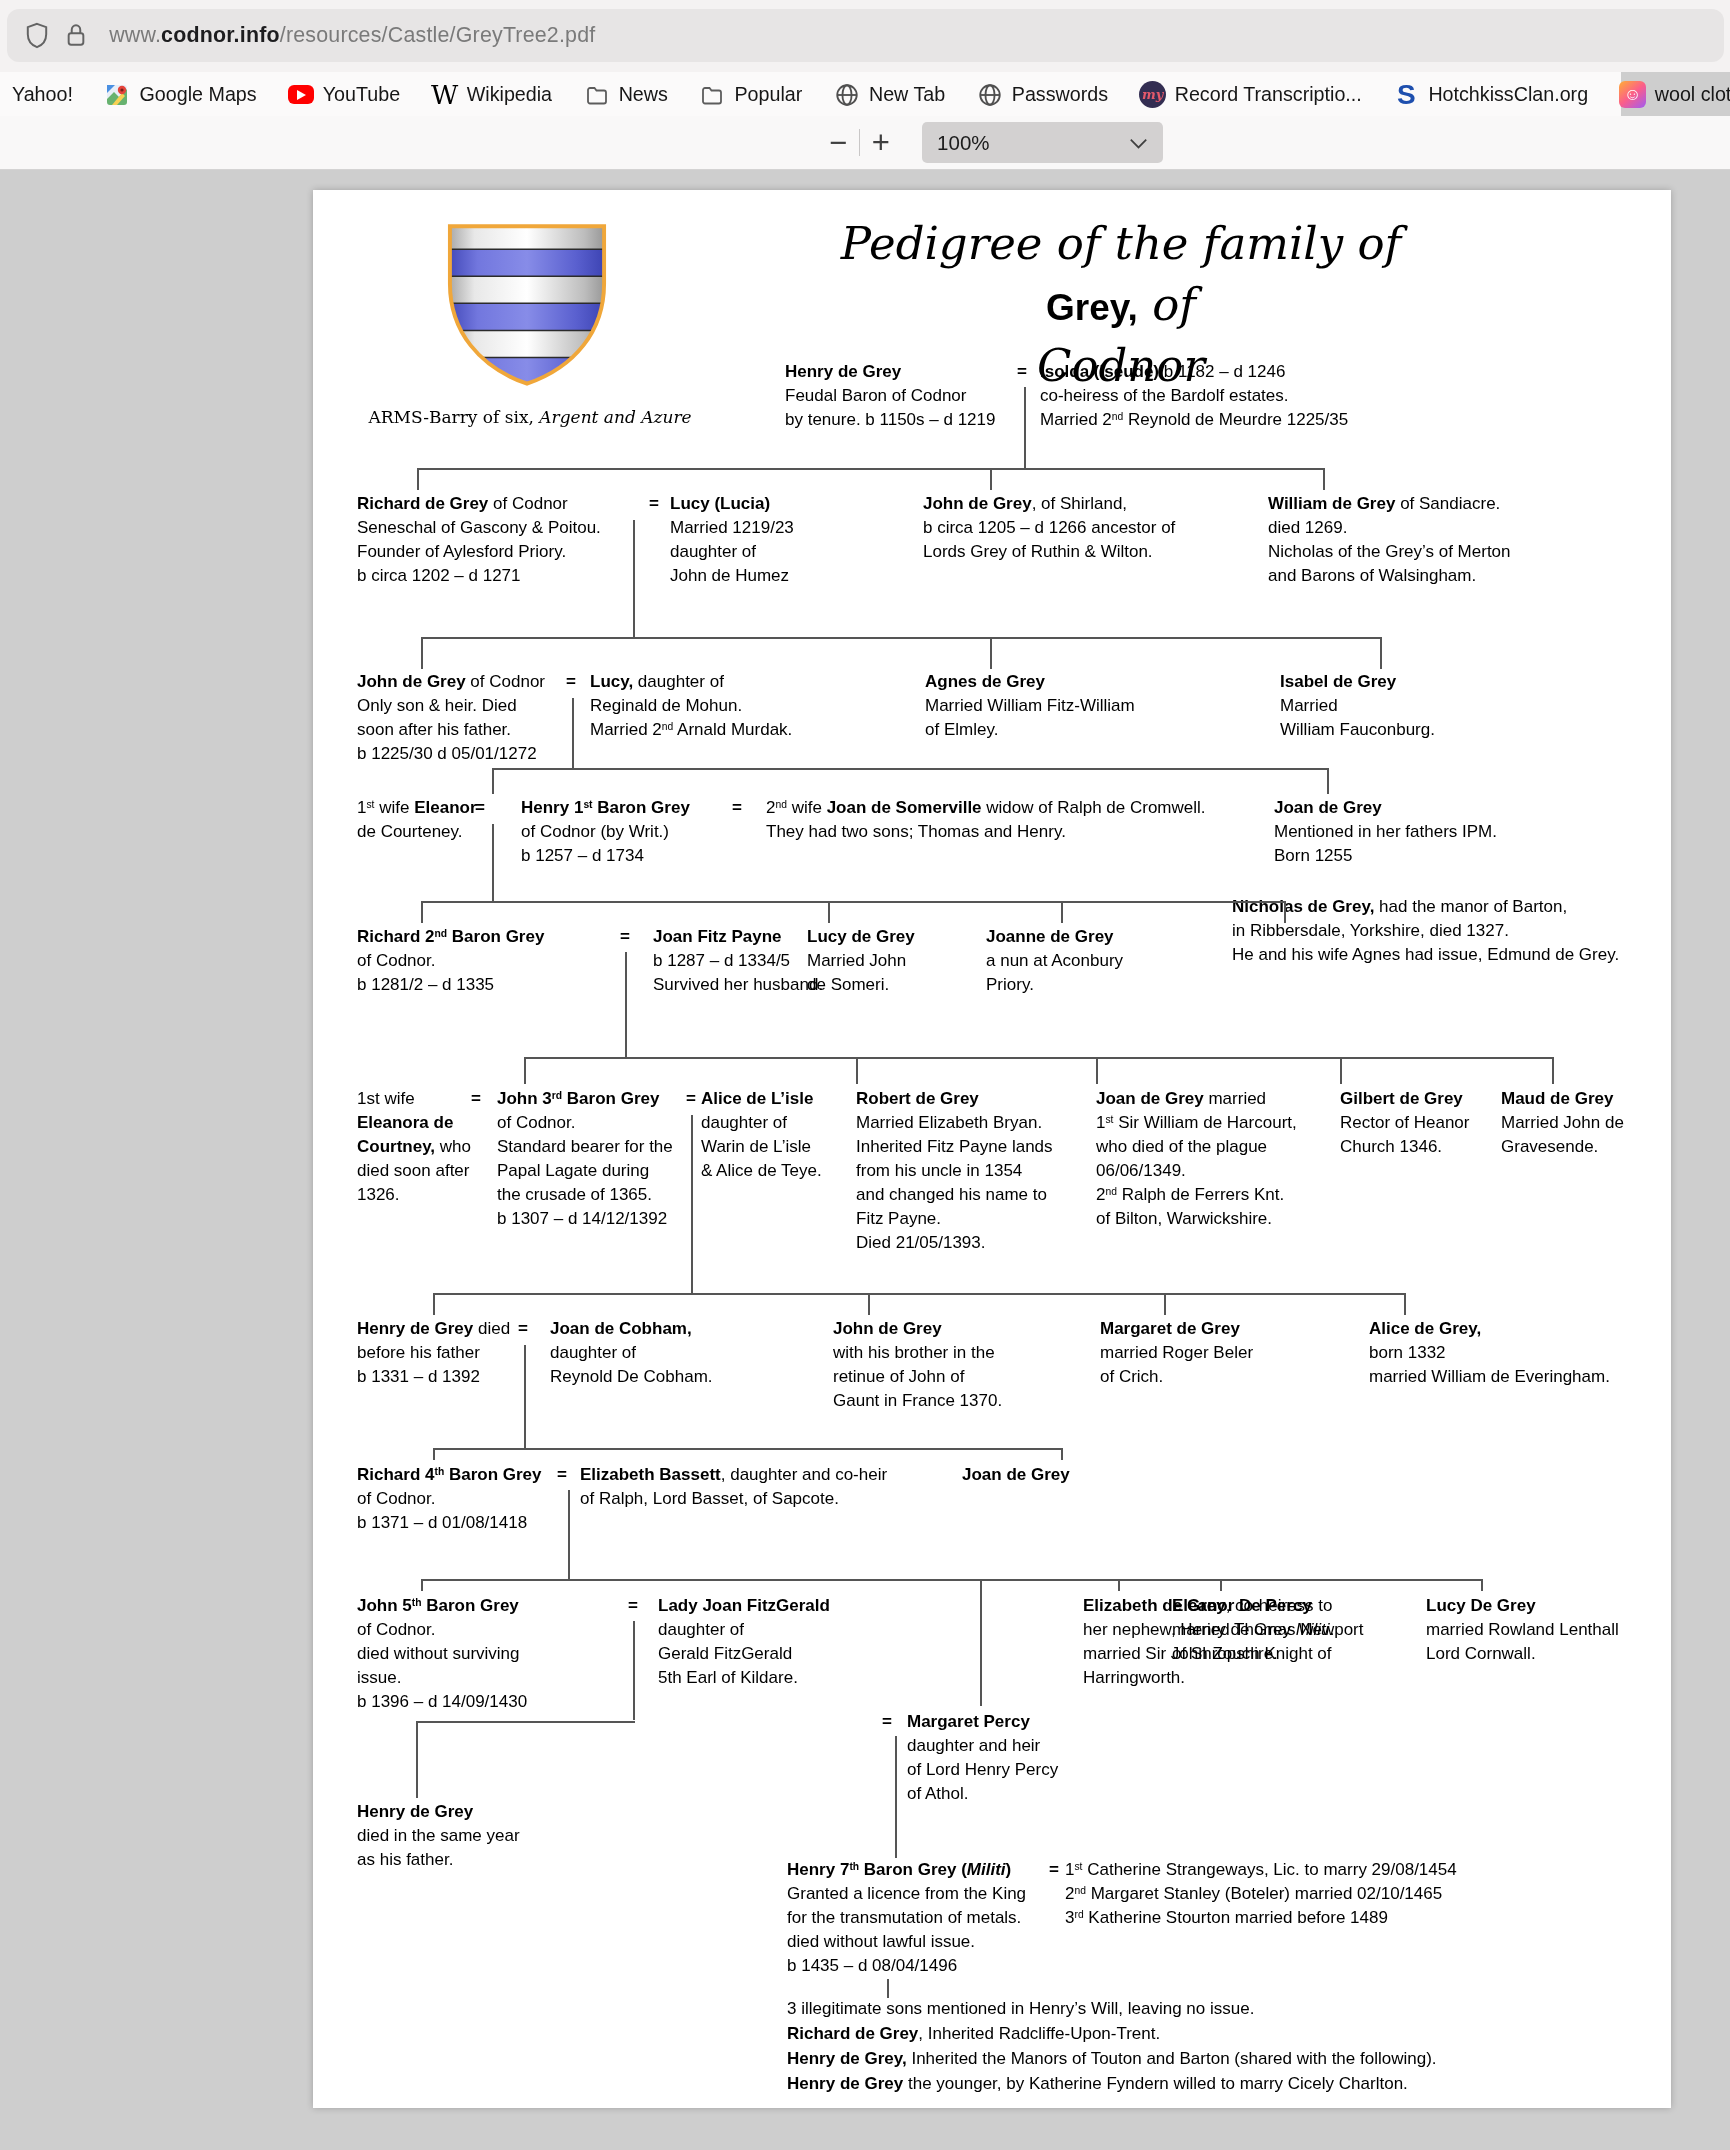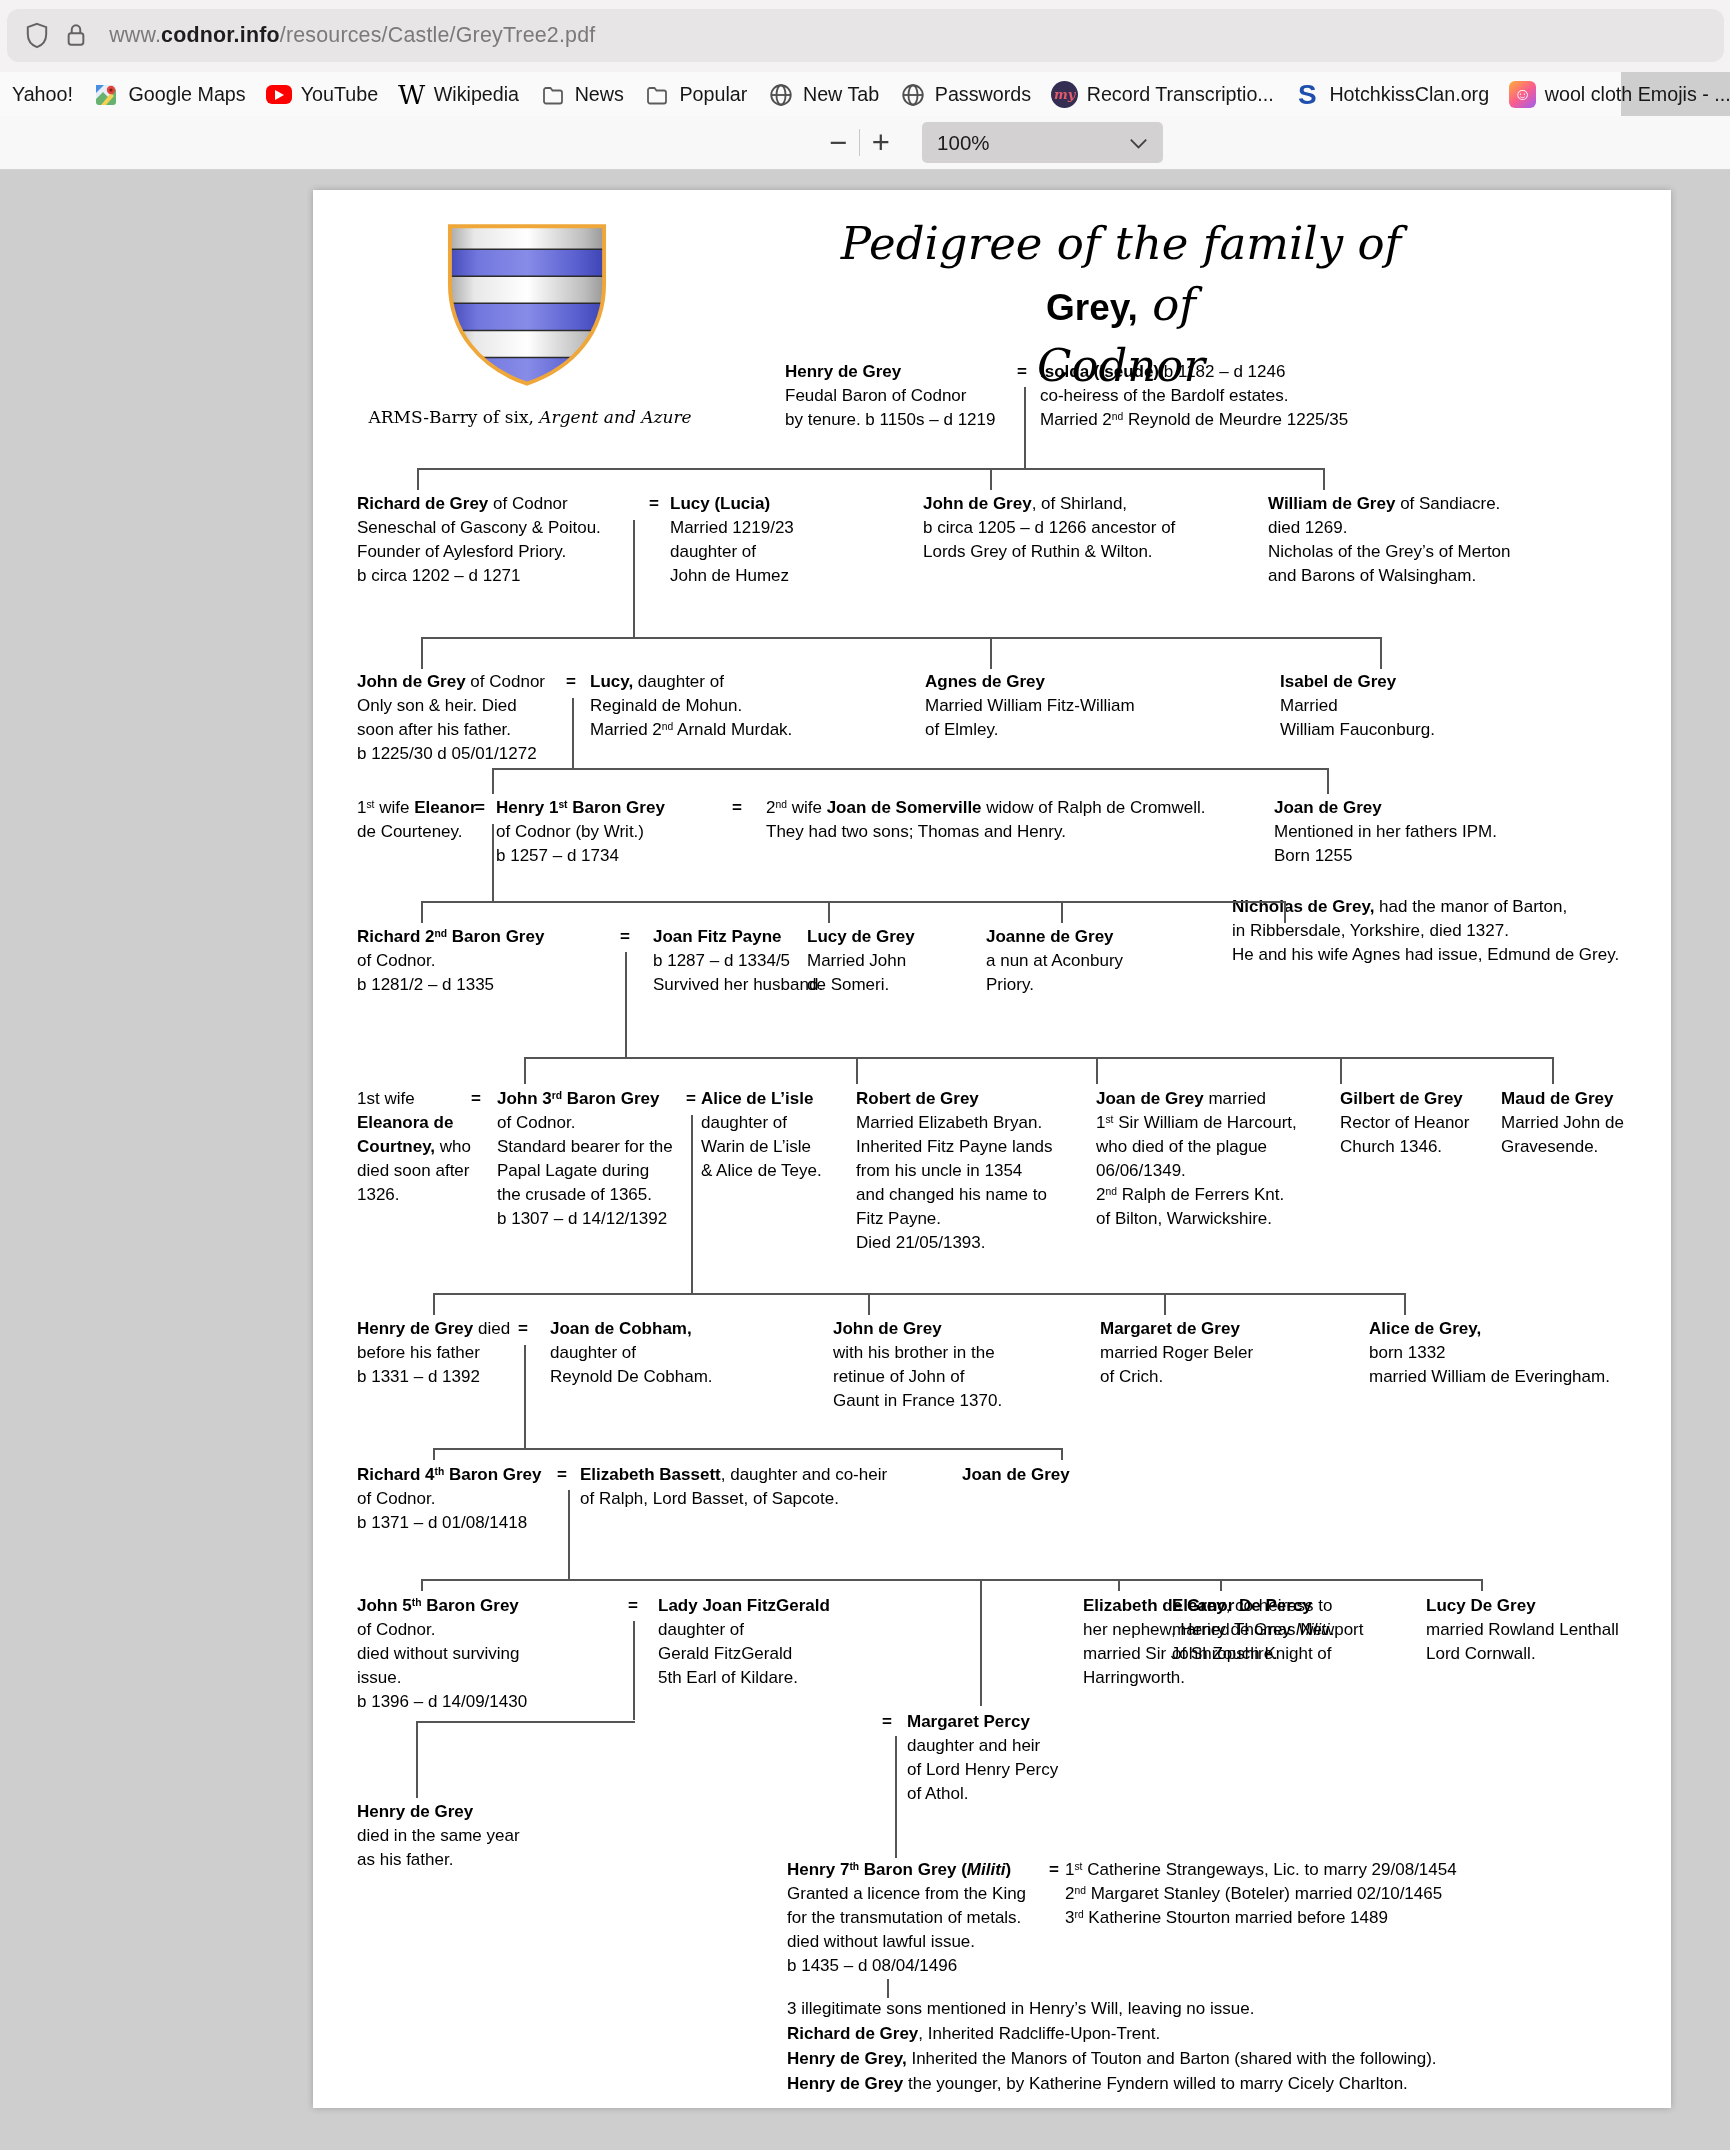--- a/index.html
+++ b/index.html
@@ -7,21 +7,21 @@
 
   
   .topbar{position:absolute;left:0;top:0;width:1731px;height:72px;background:#f4f2f2;}
   .urlbar{position:absolute;left:6.8px;right:6.8px;top:8.6px;height:53px;background:#e7e5e5;border-radius:12px;display:flex;align-items:center;}
   .urlbar .ico{display:flex;align-items:center;justify-content:center;}
   .ico-shield{margin-left:17px;}
   .ico-lock{margin-left:15.4px;}
   .urltext{margin-left:22px;font-size:21.4px;color:#7a7a7a;letter-spacing:0.2px;}
   .urltext .dom{color:#1d1d1f;font-weight:bold;}
 
-  .bookmarksbar{position:absolute;left:0;top:72px;width:1621px;height:45px;background:#fbfafa;display:flex;align-items:center;padding-left:12px;box-sizing:border-box;gap:20px;}
+  .bookmarksbar{position:absolute;left:0;top:72px;width:1621px;height:45px;background:#fbfafa;display:flex;align-items:center;padding-left:12px;box-sizing:border-box;gap:31px;}
   .bm{display:flex;align-items:center;gap:8.6px;font-size:19.7px;color:#161616;white-space:nowrap;}
   .bmi{width:27px;height:27px;display:flex;align-items:center;justify-content:center;flex:0 0 auto;}
   .i-wikipedia{font-family:"DejaVu Serif",serif;font-size:26.5px;color:#000;}
   .i-hotchkiss{font-weight:bold;font-size:28px;color:#1e4fae;}
   .i-record{background:#332e52;border-radius:50%;color:#e4596b;font-style:italic;font-weight:bold;font-size:13px;font-family:"DejaVu Serif",serif;}
   .i-emoji{background:linear-gradient(140deg,#ffa63e 5%,#fb5e8a 50%,#a95ce8 95%);border-radius:6px;color:#fff;font-size:17px;}
   .i-youtube{background:#f00;border-radius:6px;width:26.5px;height:19px;display:flex;align-items:center;justify-content:center;}
   .i-youtube::after{content:"";border-left:9.4px solid #fff;border-top:5.6px solid transparent;border-bottom:5.6px solid transparent;margin-left:1.7px;}
 
   .pdftoolbar{position:absolute;left:0;top:116px;width:1731px;height:53px;background:#f9f8f8;border-bottom:1.7px solid #d4d3d3;box-sizing:content-box;display:flex;align-items:center;justify-content:center;}
@@ -276,21 +276,21 @@
           <div class="ln"><span>Married</span></div>
           <div class="ln"><span>William Fauconburg.</span></div>
         </div>
         <div class="tb" style="left: 44px; top: 606px;">
           <div class="ln"><span>1</span><sup>st</sup><span> wife </span><span class="b">Eleanor</span></div>
           <div class="ln"><span>de Courteney.</span></div>
         </div>
         <div class="tb" style="left: 162px; top: 606px;">
           <div class="ln"><span class="b">=</span></div>
         </div>
-        <div class="tb" style="left: 183px; top: 606px;">
+        <div class="tb" style="left: 208px; top: 606px;">
           <div class="ln"><span class="b">Henry 1</span><sup class="b">st</sup><span class="b"> Baron Grey</span></div>
           <div class="ln"><span>of Codnor (by Writ.)</span></div>
           <div class="ln"><span>b 1257 – d 1734</span></div>
         </div>
         <div class="tb" style="left: 419px; top: 606px;">
           <div class="ln"><span class="b">=</span></div>
         </div>
         <div class="tb" style="left: 453px; top: 606px;">
           <div class="ln"><span>2</span><sup>nd</sup><span> wife </span><span class="b">Joan de Somerville</span><span> widow of Ralph de Cromwell.</span></div>
           <div class="ln"><span>They had two sons; Thomas and Henry.</span></div>

